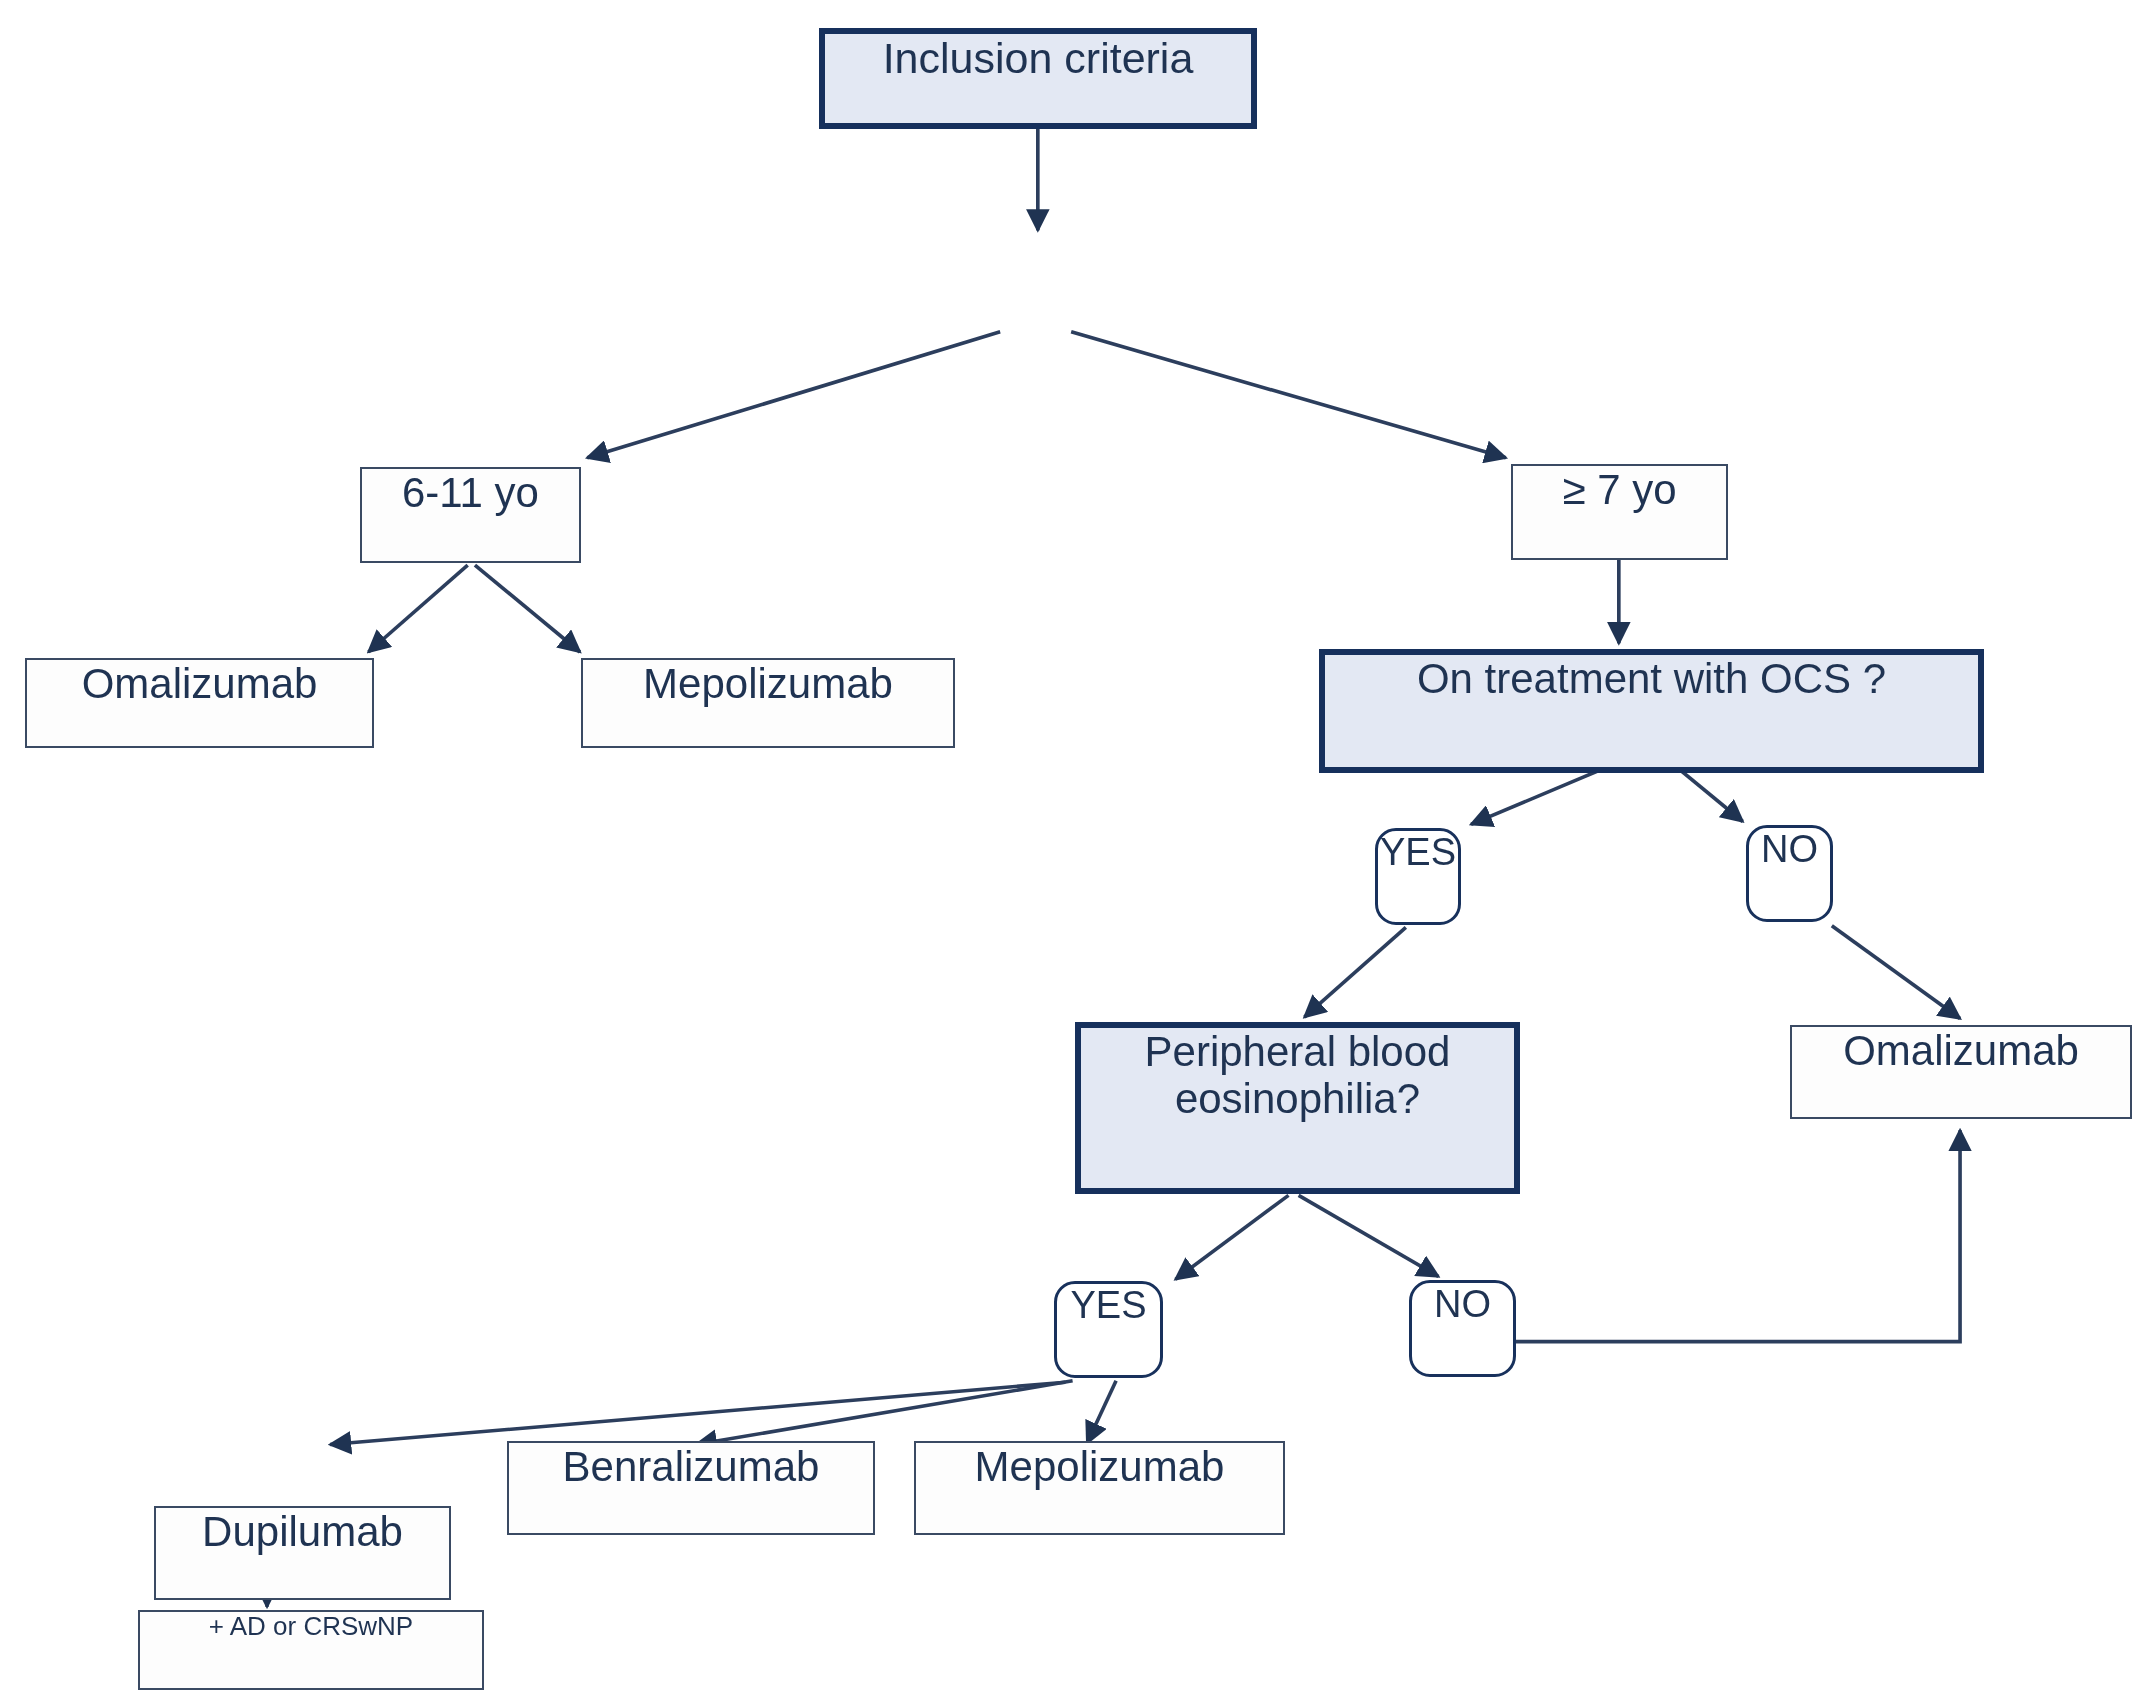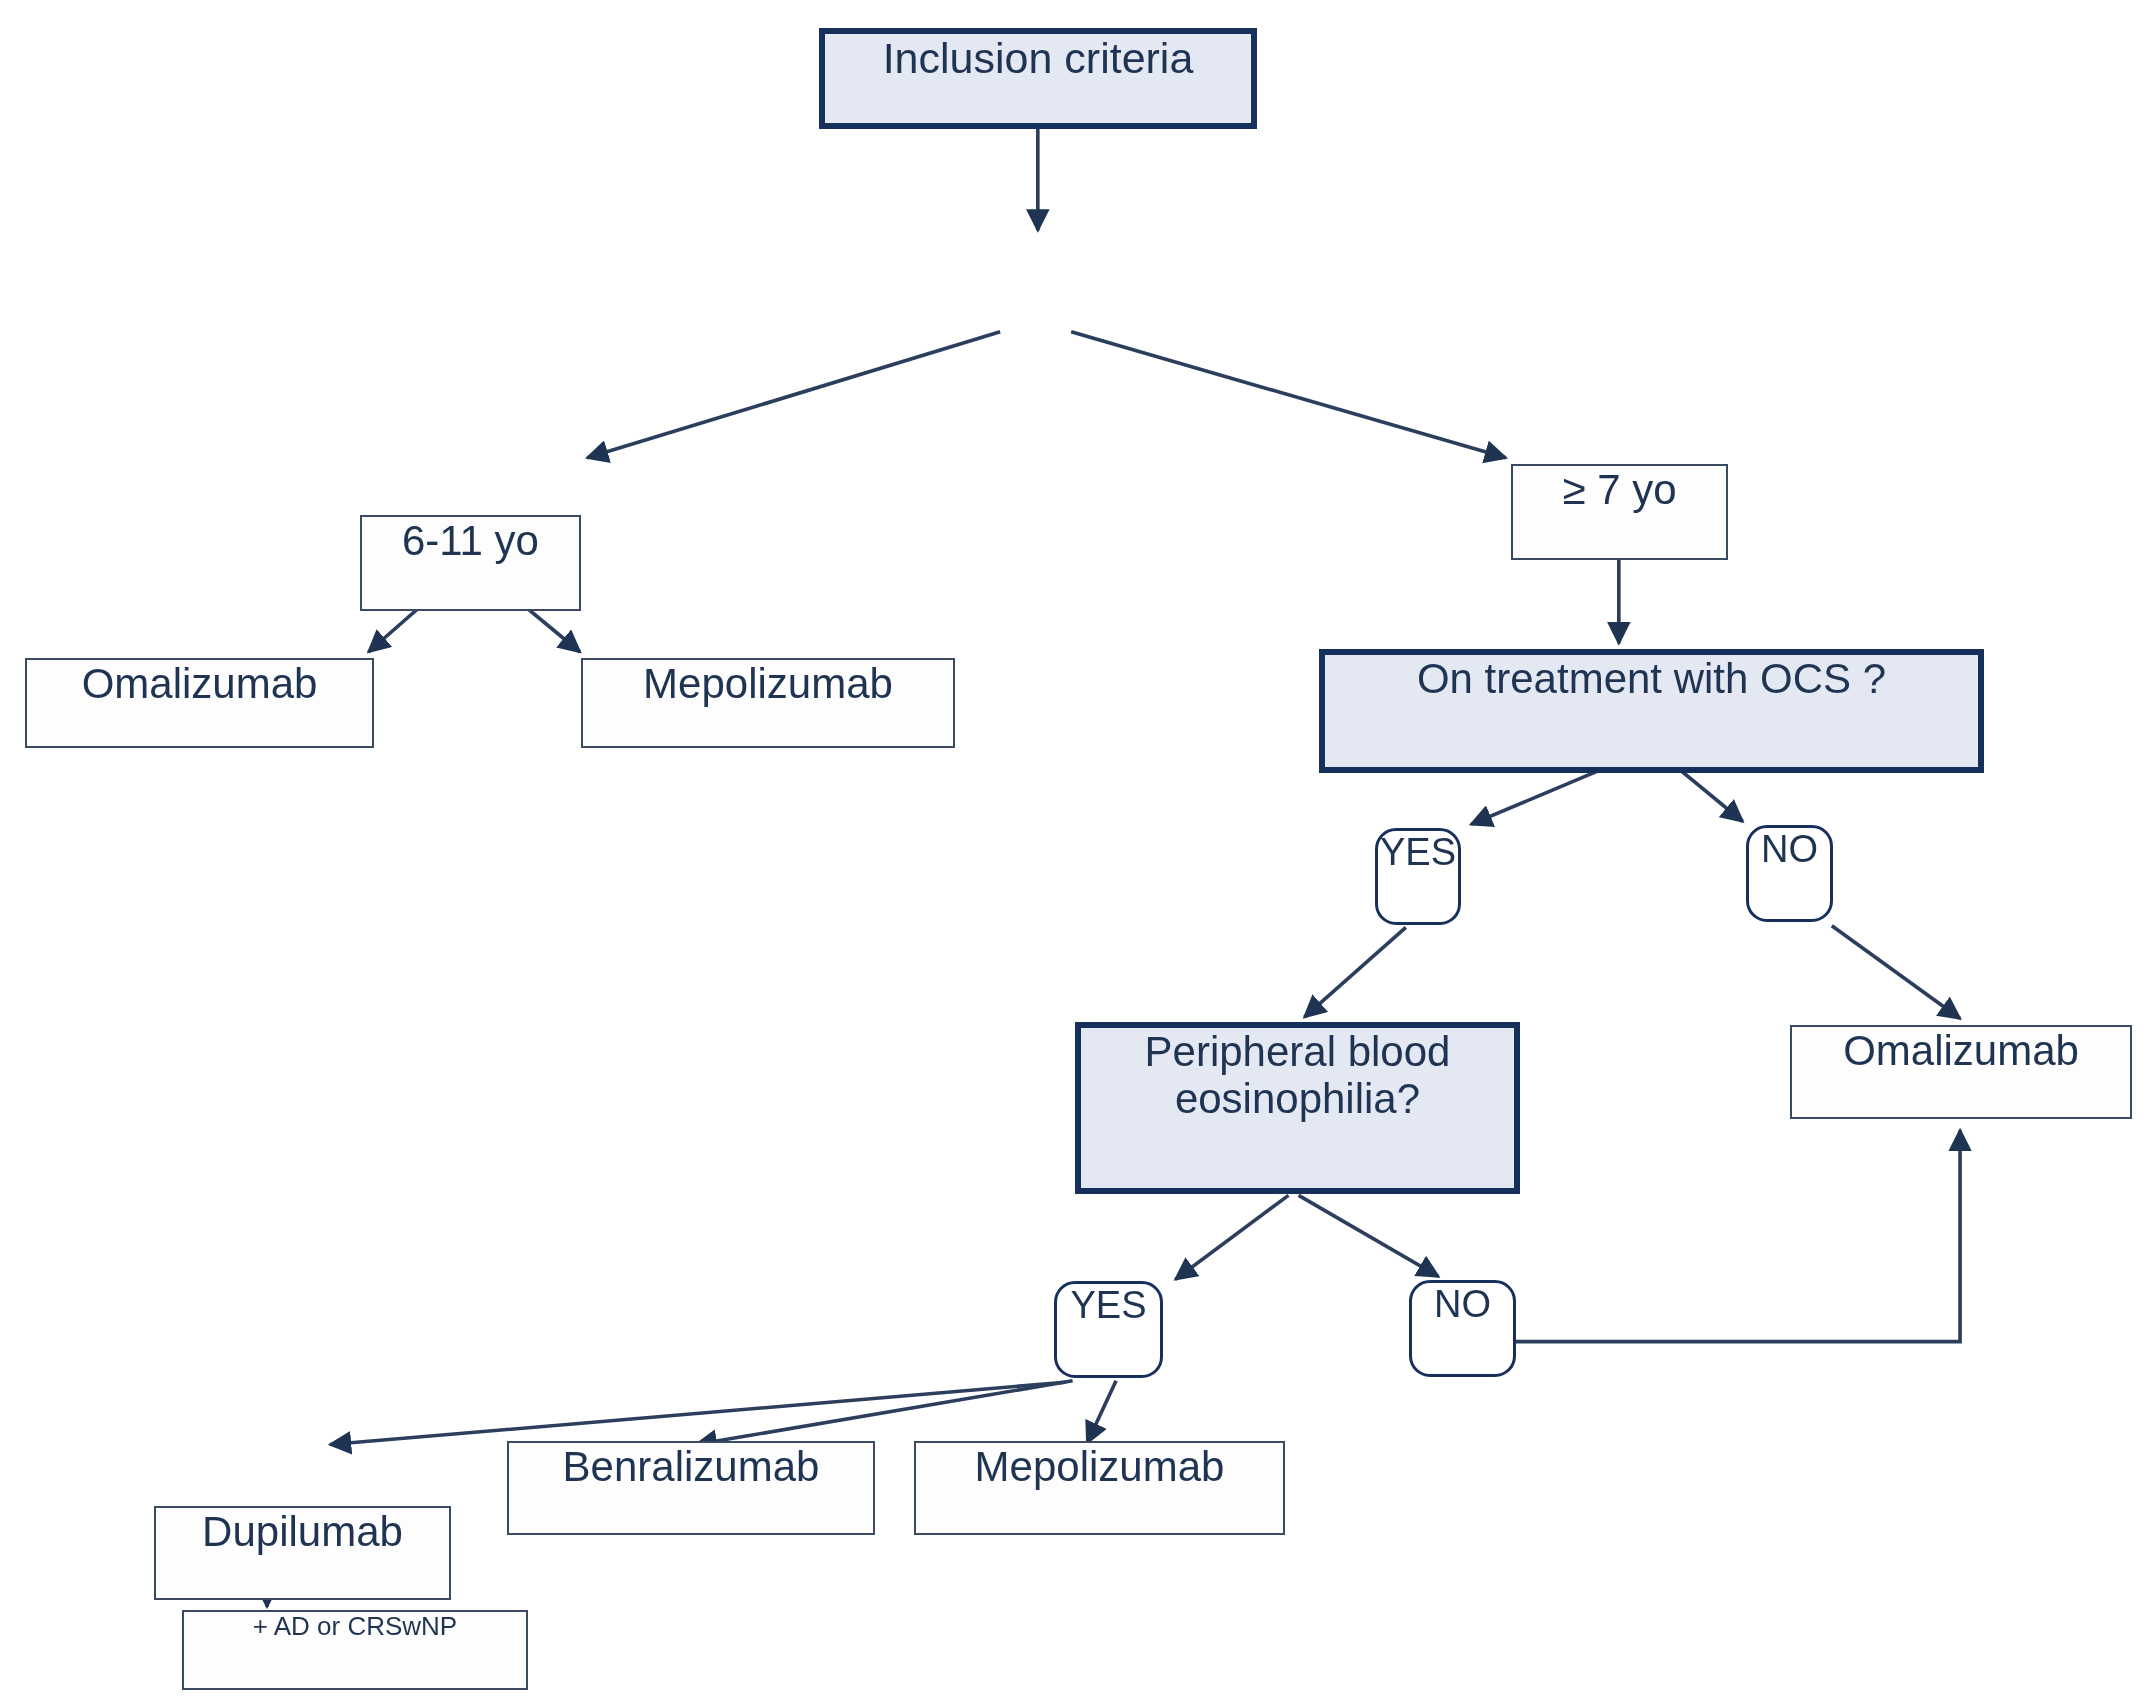--- a/index.html
+++ b/index.html
@@ -90,21 +90,21 @@
     <line x1="1540" y1="1906" x2="1500" y2="1992" stroke="#2c3e5d" stroke-width="5" marker-end="url(#arrow)"></line>
 
     <line x1="368" y1="2118" x2="368" y2="2218" stroke="#2c3e5d" stroke-width="5" marker-end="url(#arrow)"></line>
   </svg>
 
   <div class="node decision t-xl" style="left:819px;top:27.5px;width:438px;height:101px;">
     <span class="lbl">Inclusion criteria</span>
   </div>
 
 
-  <div class="node plain t-lg" style="left:360px;top:467px;width:221px;height:96px;margin-top:48px;">
+  <div class="node plain t-lg" style="left:360px;top:467px;width:221px;height:96px;">
     <span class="lbl">6-11 yo</span>
   </div>
 
   <div class="node plain t-lg" style="left:1511px;top:464px;width:217px;height:96px;">
     <span class="lbl">≥ 7 yo</span>
   </div>
 
   <div class="node plain t-lg" style="left:25px;top:658px;width:349px;height:90px;">
     <span class="lbl">Omalizumab</span>
   </div>
@@ -147,18 +147,18 @@
   </div>
 
   <div class="node plain t-lg" style="left:507px;top:1441px;width:368px;height:94px;">
     <span class="lbl">Benralizumab</span>
   </div>
 
   <div class="node plain t-lg" style="left:914px;top:1441px;width:371px;height:94px;">
     <span class="lbl">Mepolizumab</span>
   </div>
 
-  <div class="node plain t-xs" style="left:138px;top:1610px;width:346px;height:80px;margin-left:44px;">
+  <div class="node plain t-xs" style="left:138px;top:1610px;width:346px;height:80px;">
     <span class="lbl">+ AD or CRSwNP</span>
   </div>
 
 </div>
 
 
 </body></html>

